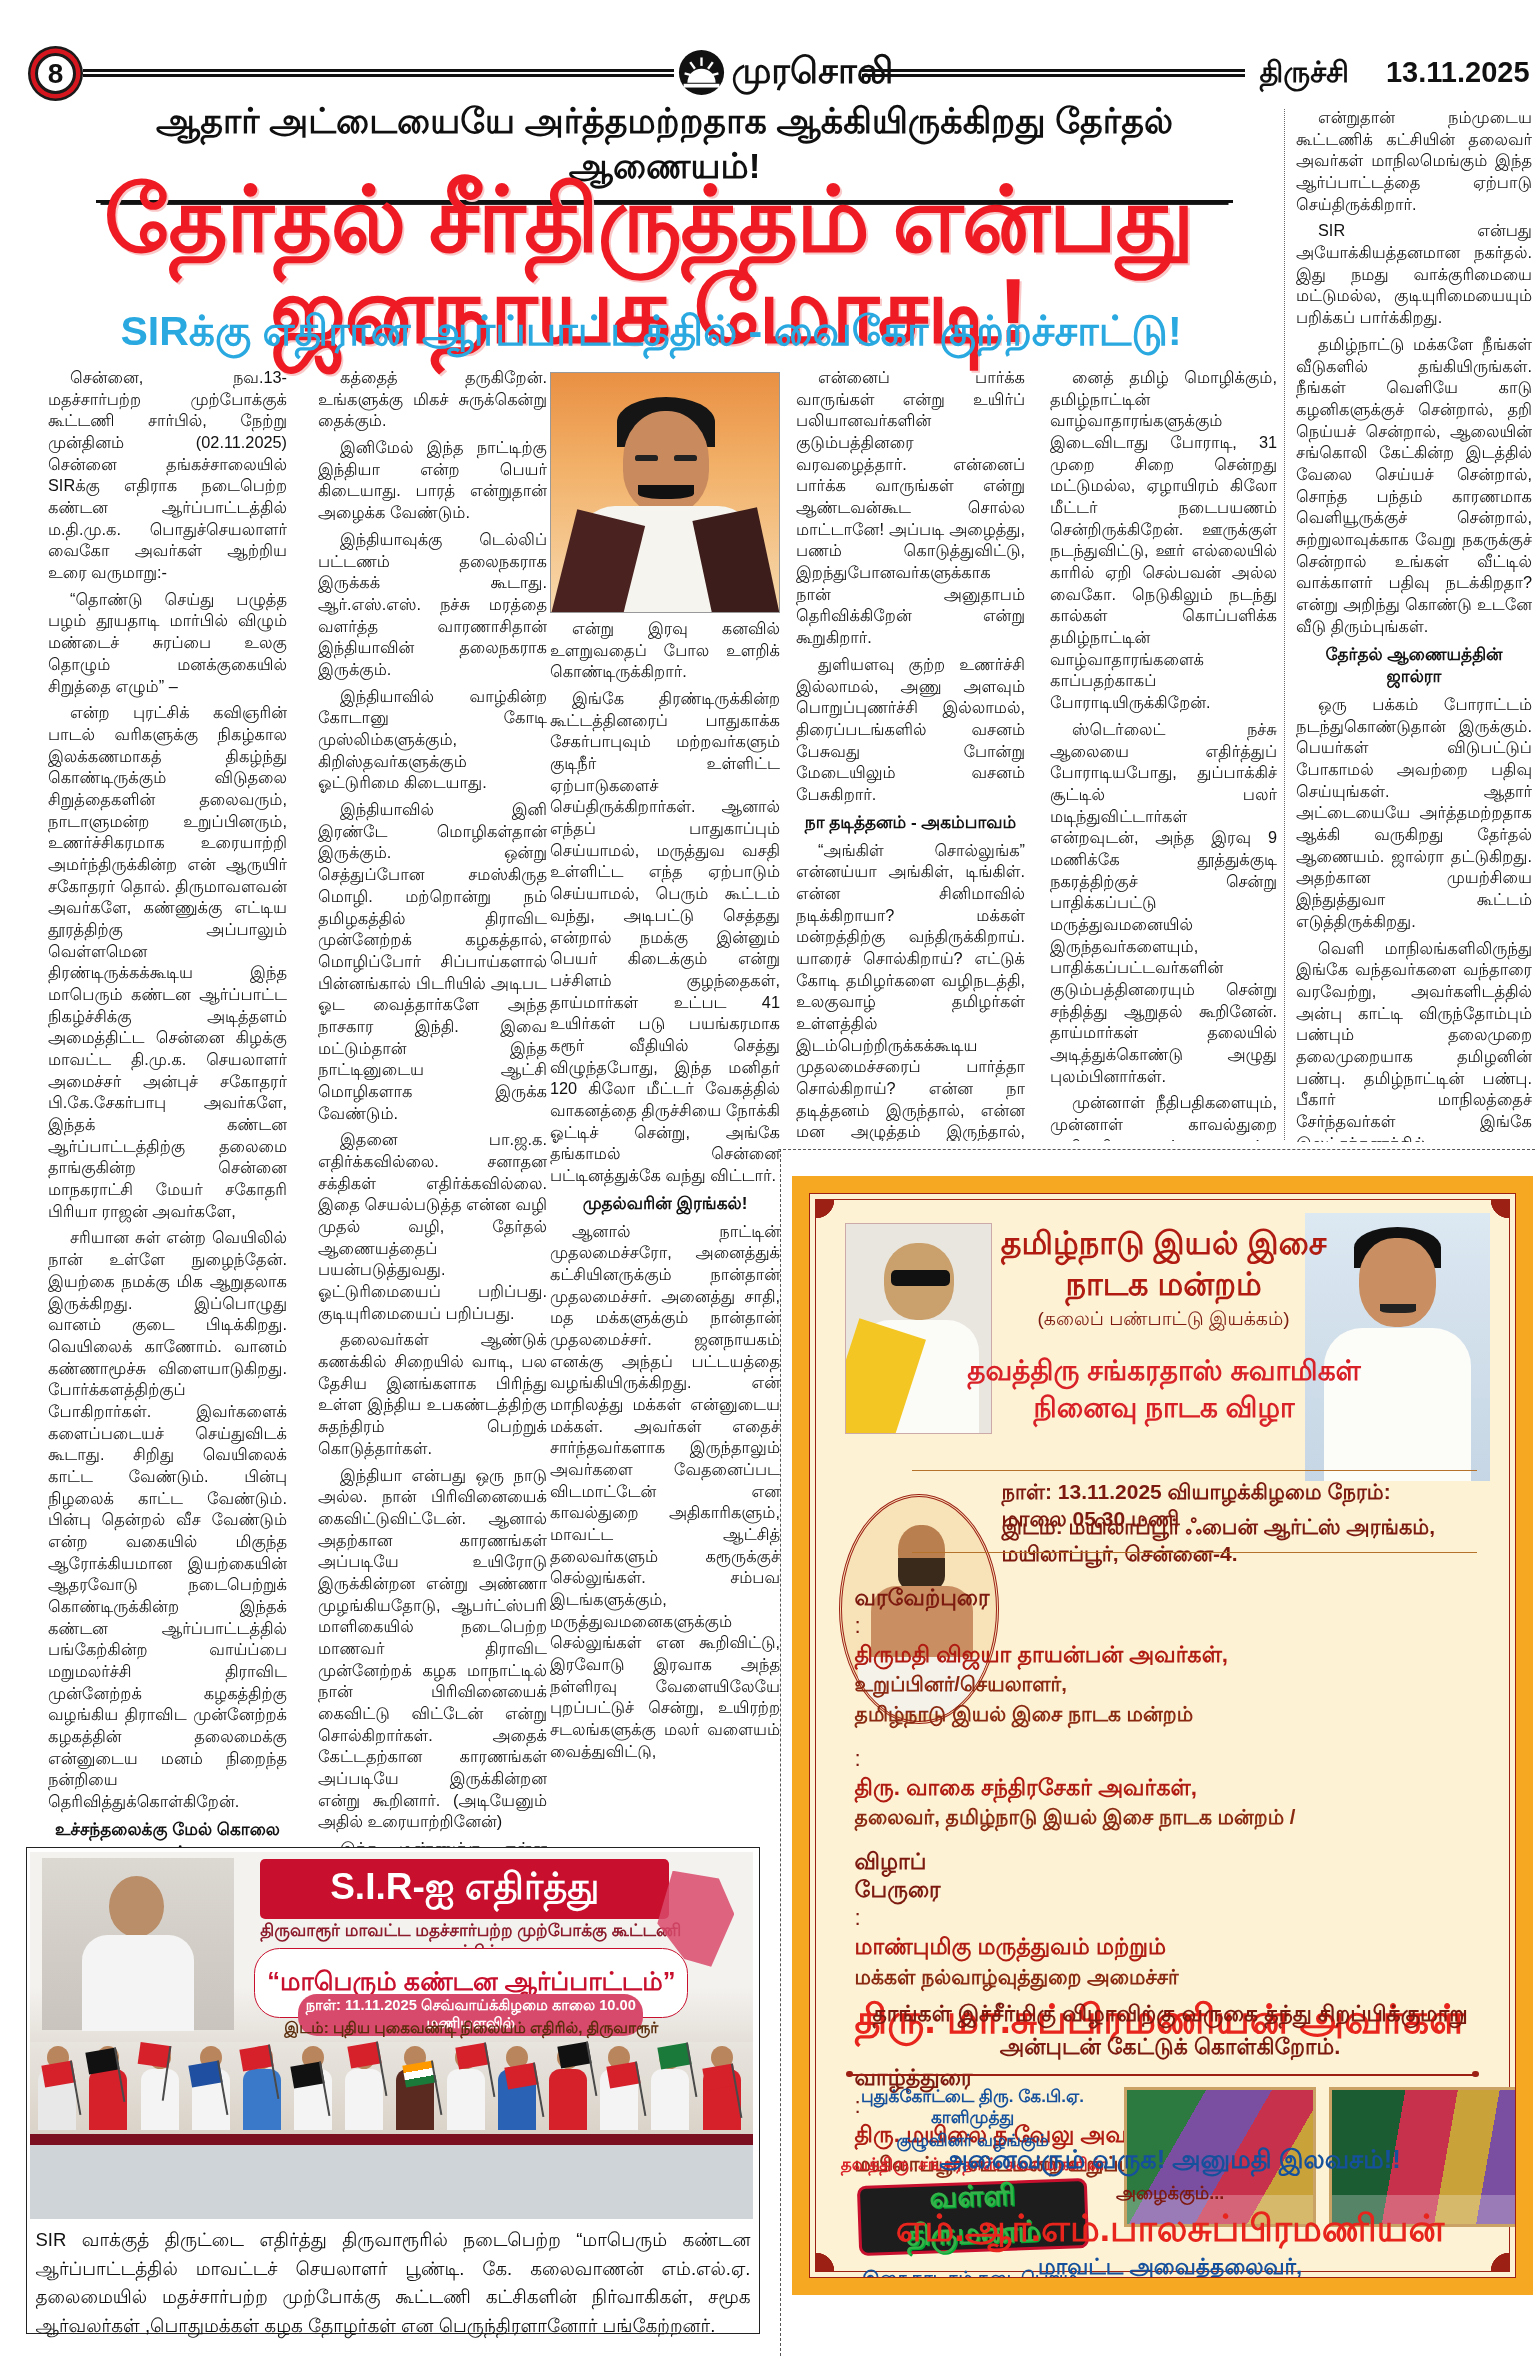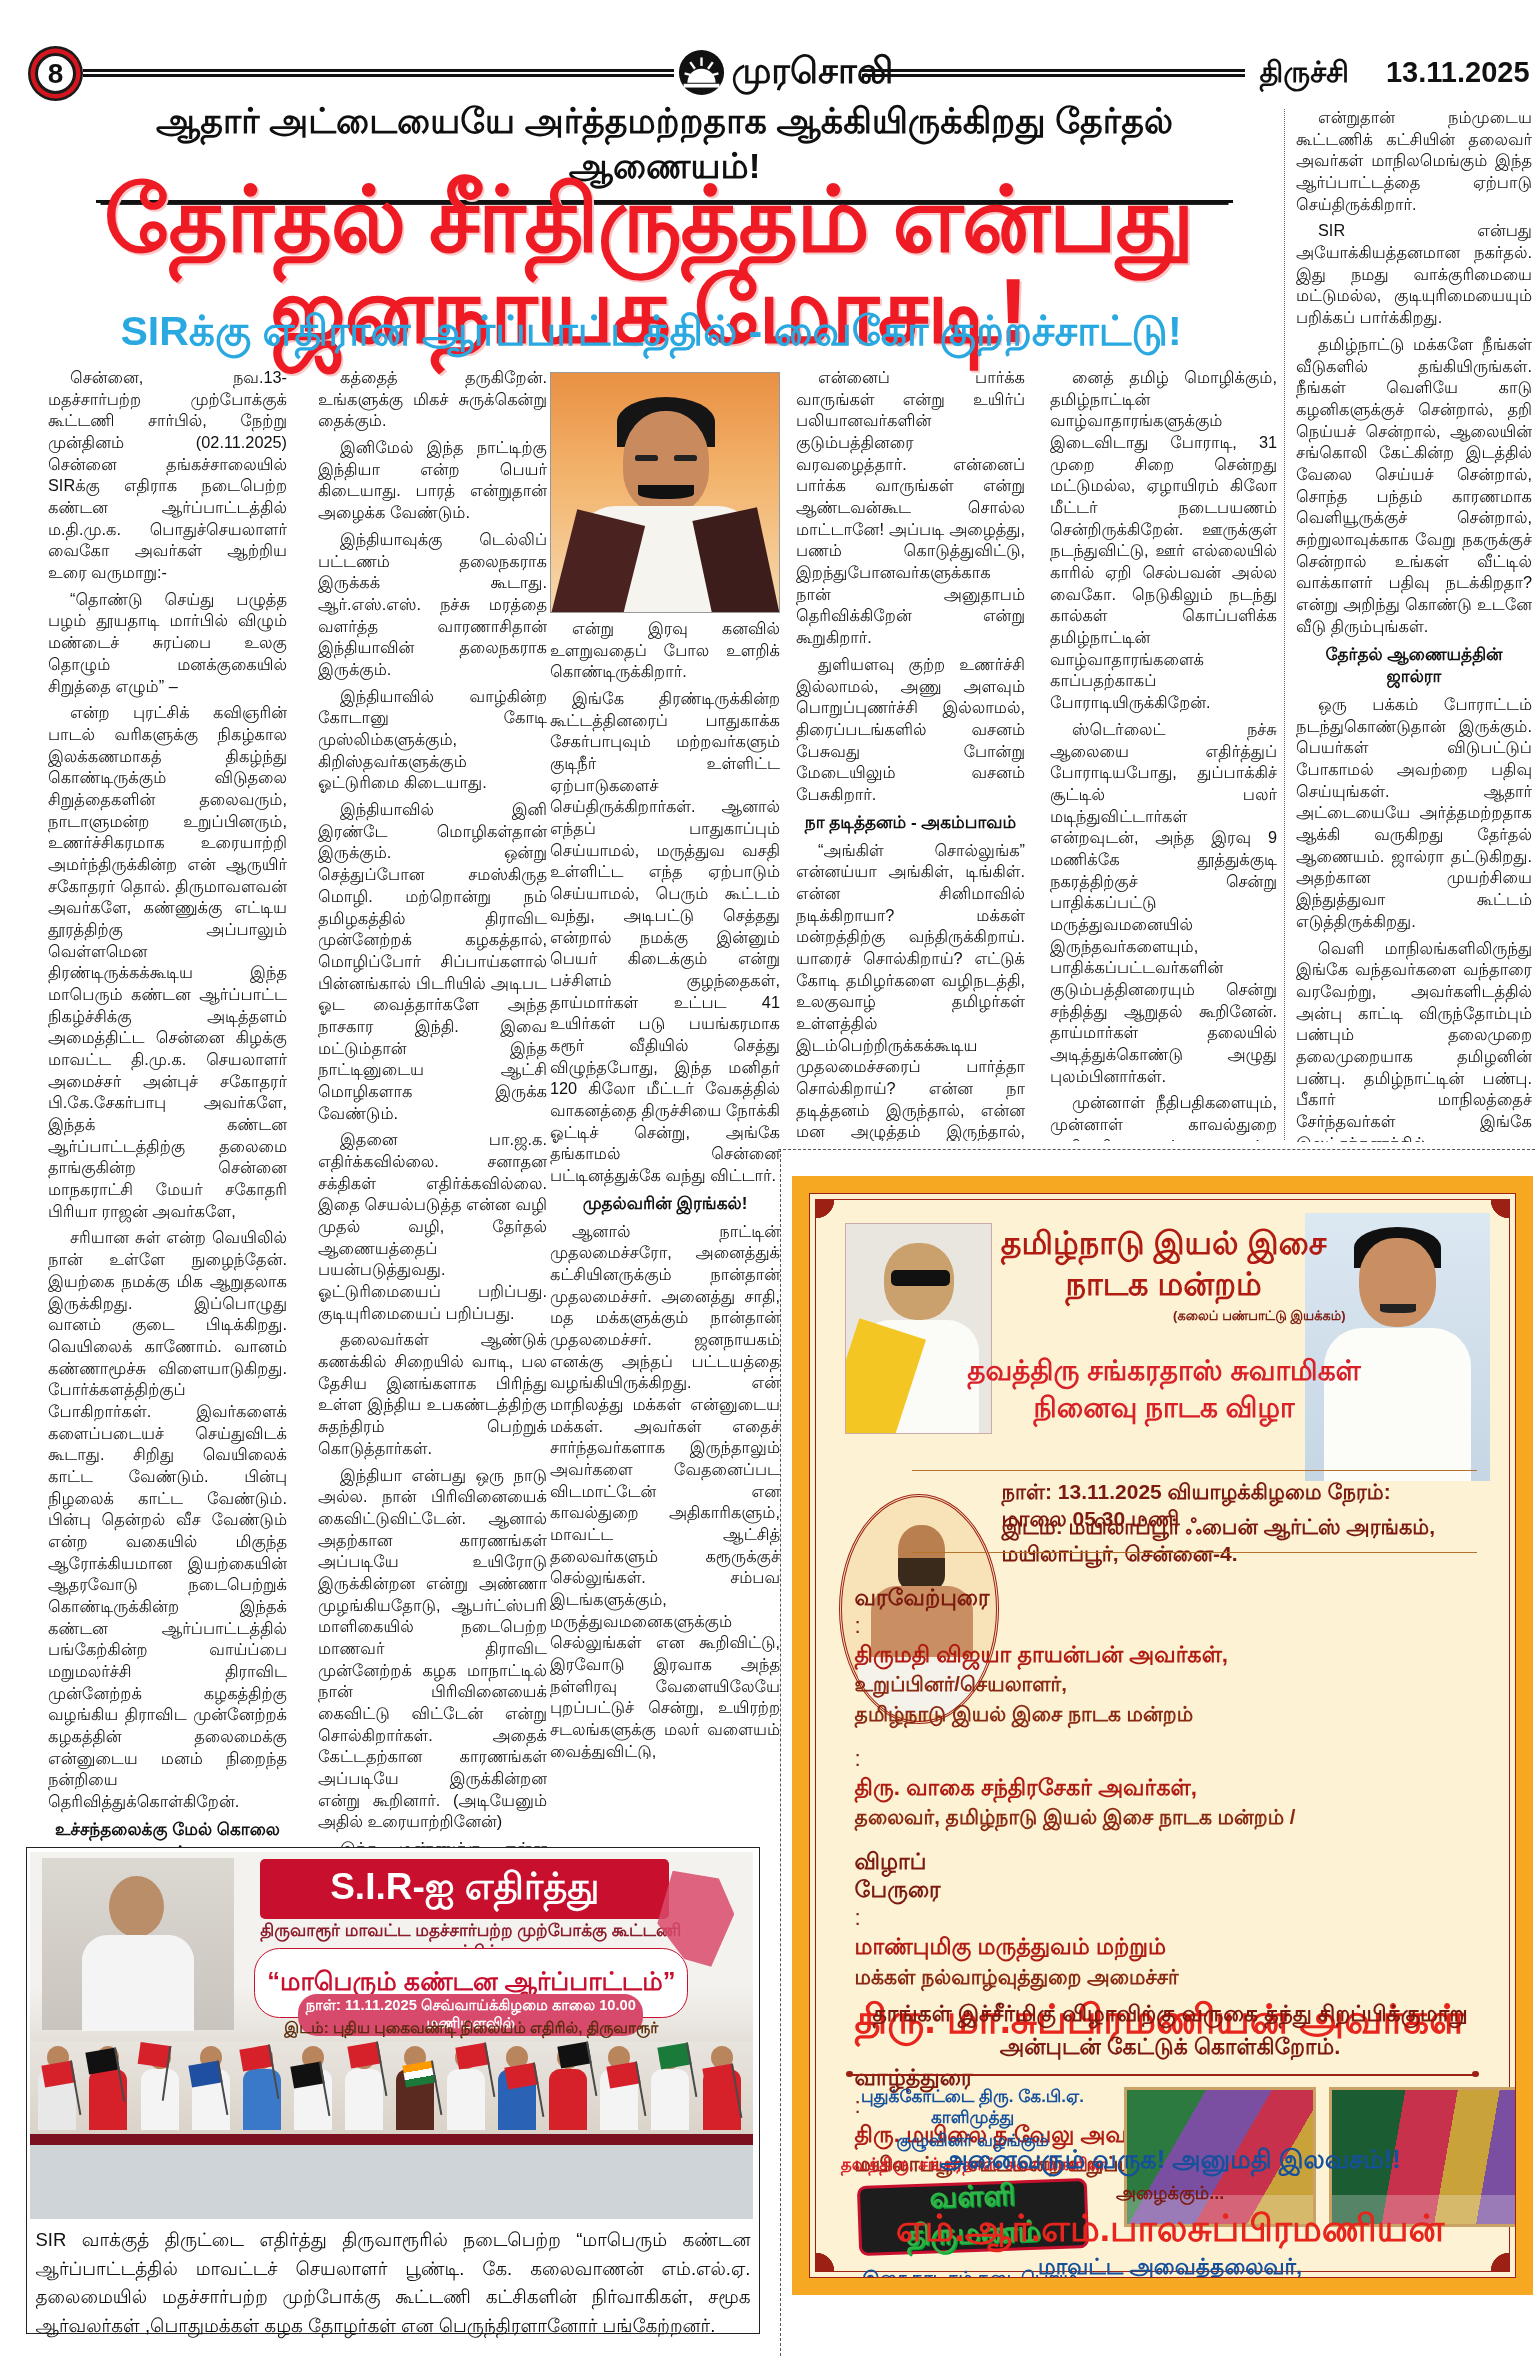--- a/index.html
+++ b/index.html
@@ -99,21 +99,21 @@
 
   
   .ad{position:absolute;left:792px;top:1176px;width:741px;height:1119px;background:#f7a823;
       padding:16.6px;}
   .ad-in{position:relative;width:100%;height:100%;background:#fdf2d4;border:1.9px solid #9c2014;outline:1.3px solid #9c2014;outline-offset:-7.7px;overflow:hidden;}
   .corner{position:absolute;width:45px;height:45px;background:
       radial-gradient(circle at 0 0,#9c2014 18px,transparent 18.5px);}
   .c-tl{left:6.4px;top:6.4px;} .c-tr{right:6.4px;top:6.4px;transform:rotate(90deg);}
   .c-bl{left:6.4px;bottom:6.4px;transform:rotate(-90deg);} .c-br{right:6.4px;bottom:6.4px;transform:rotate(180deg);}
   .ad-title{position:absolute;left:172px;top:31px;width:364px;text-align:center;font-size:32px;font-weight:bold;color:#b01c12;}
-  .ad-subtitle{position:absolute;left:172px;top:114px;width:364px;text-align:right;font-size:13px;font-weight:bold;color:#7c1a10;}
+  .ad-subtitle{position:absolute;left:172px;top:114px;width:364px;text-align:center;font-size:19px;font-weight:normal;color:#7c1a10;}
   .ad-event{position:absolute;left:147px;top:158px;width:415px;text-align:center;font-size:28px;line-height:1.35;font-weight:bold;color:#d92128;}
   .ad-hr{position:absolute;left:102px;right:38px;border-top:1.9px solid #b4722a;}
   .hr1{top:276px;} .hr2{top:358px;}
   .ad-date{position:absolute;left:192px;top:286px;width:460px;font-size:21px;font-weight:bold;color:#7c1a10;}
   .ad-venue{position:absolute;left:192px;top:321px;width:498px;font-size:21px;font-weight:bold;color:#7c1a10;}
   .karu{position:absolute;left:35px;top:29px;width:147px;height:211px;background:#e9e6df;border:0.6px solid #caa;overflow:hidden;}
   .karu .head{position:absolute;left:38px;top:19px;width:70px;height:77px;border-radius:46%;background:#caa06c;}
   .karu .glass{position:absolute;left:45px;top:46px;width:59px;height:16.6px;background:#111;border-radius:5.1px;}
   .karu .shirt{position:absolute;left:12.8px;top:96px;width:121px;height:115px;border-radius:32px 32px 0 0;background:#fbfbf7;}
   .karu .shawl{position:absolute;left:-6.4px;top:102px;width:70px;height:121px;background:#f3c623;transform:rotate(18deg);}

